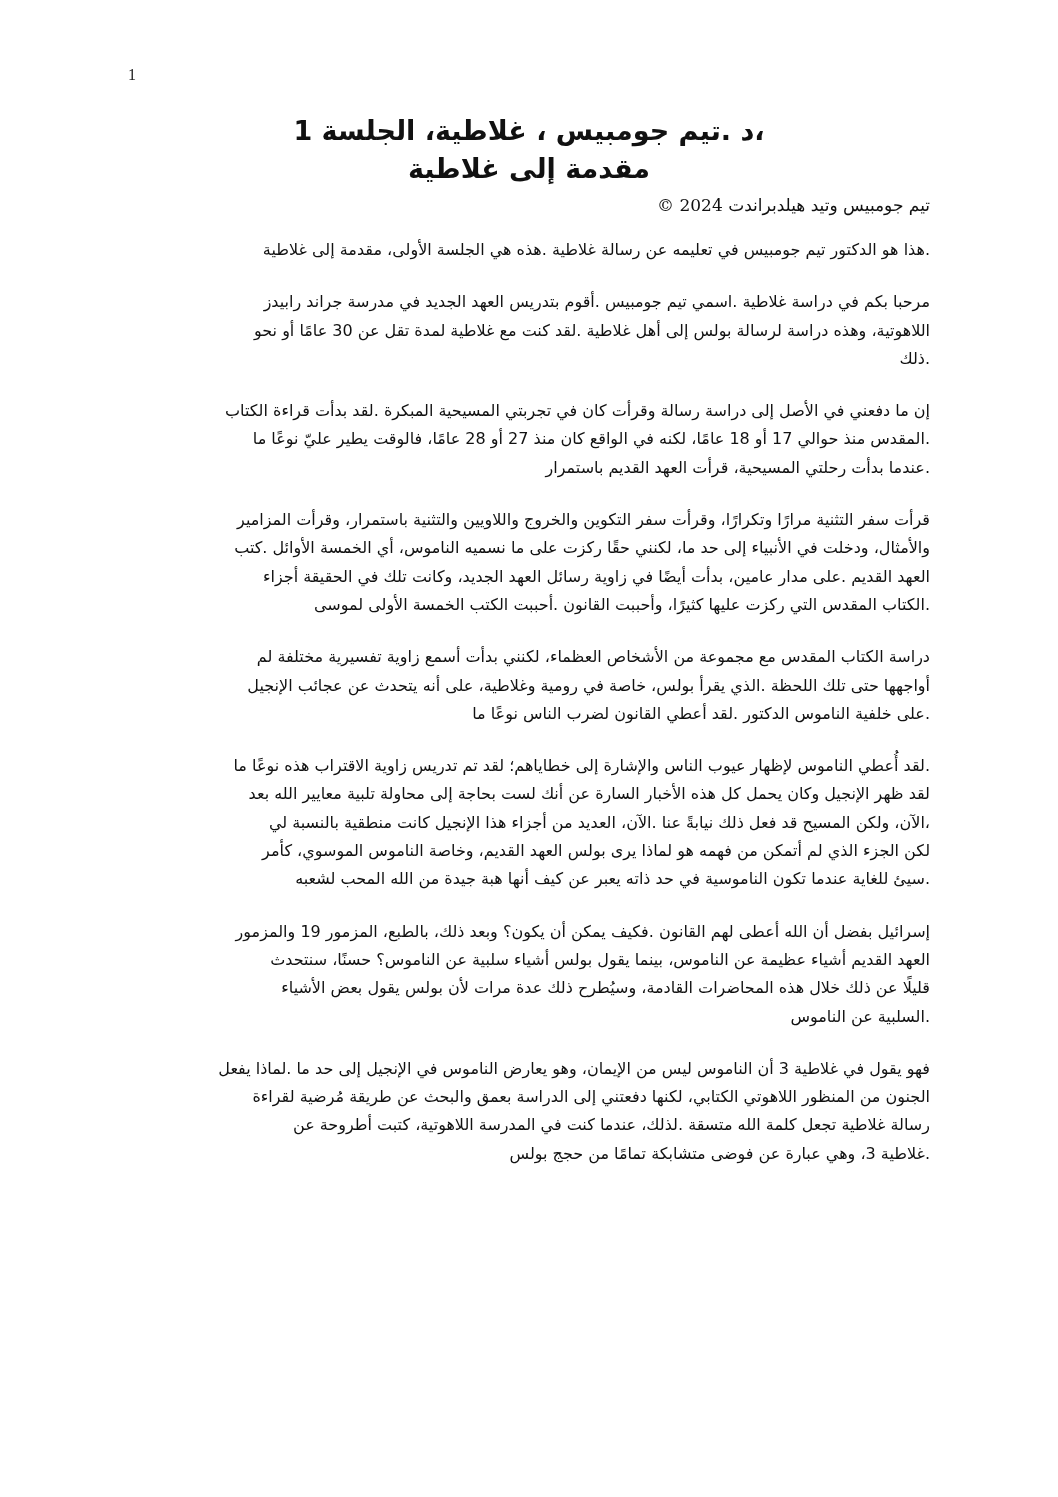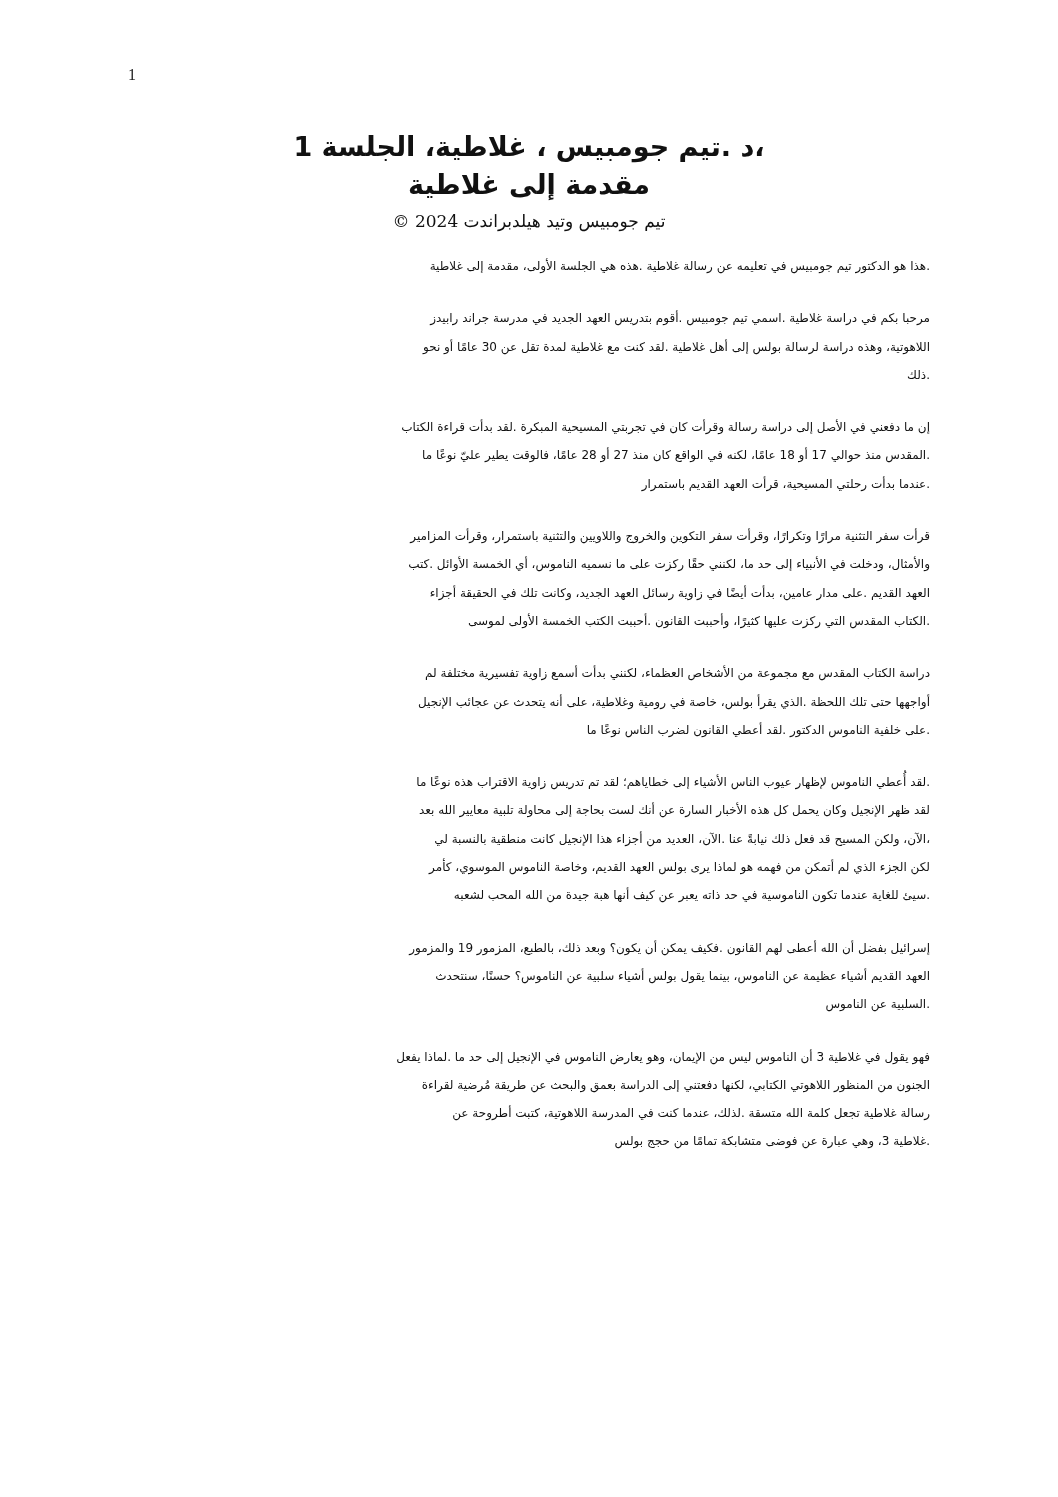--- a/index.html
+++ b/index.html
@@ -1,22 +1,22 @@
 <!DOCTYPE html>
 <html><head>
   <meta charset="utf-8">
   <style>
     html, body { margin: 0; padding: 0; background: #ffffff; }
     body { width: 1058px; height: 1497px; position: relative; overflow: hidden; color: #111; }
     .page-number { position: absolute; left: 128px; top: 66px; font-family: "Liberation Serif", serif; font-size: 16px; color: #222; }
-    .content { position: absolute; left: 128px; width: 802px; top: 128px; direction: rtl; font-family: "DejaVu Sans", sans-serif; }
+    .content { position: absolute; left: 128px; width: 802px; top: 112px; direction: rtl; font-family: "DejaVu Sans", sans-serif; }
     .title { text-align: center; font-weight: bold; font-size: 27px; line-height: 38px; margin: 0; font-family: "DejaVu Sans", sans-serif; }
     .title-line { display: block; }
-    .copyright { text-align: center; font-size: 17px; line-height: 26px; margin: 4px 0 18px 0; font-family: "DejaVu Serif", serif; }
-    .para { margin: 8px 0 24px 0; font-size: 12px; line-height: 28.3px; text-align: right; }
+    .copyright { text-align: right; font-size: 17px; line-height: 26px; margin: 4px 0 18px 0; font-family: "DejaVu Serif", serif; }
+    .para { margin: 8px 0 24px 0; font-size: 16px; line-height: 28.3px; text-align: right; }
     .line { display: block; white-space: nowrap; }
   </style>
 </head>
 <body>
 
 <div class="page-number">1</div>
 
 <div class="content">
   <h1 class="title">
     <span class="title-line">،د .تيم جومبيس ، غلاطية، الجلسة 1</span>
@@ -43,29 +43,30 @@
         <span class="line">والأمثال، ودخلت في الأنبياء إلى حد ما، لكنني حقًا ركزت على ما نسميه الناموس، أي الخمسة الأوائل .كتب</span>
         <span class="line">العهد القديم .على مدار عامين، بدأت أيضًا في زاوية رسائل العهد الجديد، وكانت تلك في الحقيقة أجزاء</span>
         <span class="line">.الكتاب المقدس التي ركزت عليها كثيرًا، وأحببت القانون .أحببت الكتب الخمسة الأولى لموسى</span>
       </p>
       <p class="para">
         <span class="line">دراسة الكتاب المقدس مع مجموعة من الأشخاص العظماء، لكنني بدأت أسمع زاوية تفسيرية مختلفة لم</span>
         <span class="line">أواجهها حتى تلك اللحظة .الذي يقرأ بولس، خاصة في رومية وغلاطية، على أنه يتحدث عن عجائب الإنجيل</span>
         <span class="line">.على خلفية الناموس الدكتور .لقد أعطي القانون لضرب الناس نوعًا ما</span>
       </p>
       <p class="para">
-        <span class="line">.لقد أُعطي الناموس لإظهار عيوب الناس الأشياء إلى خطاياهم؛ لقد تم تدريس زاوية الاقتراب هذه نوعًا ما</span>
+        <span class="line">.لقد أُعطي الناموس لإظهار عيوب الناس والإشارة إلى خطاياهم؛ لقد تم تدريس زاوية الاقتراب هذه نوعًا ما</span>
         <span class="line">لقد ظهر الإنجيل وكان يحمل كل هذه الأخبار السارة عن أنك لست بحاجة إلى محاولة تلبية معايير الله بعد</span>
         <span class="line">،الآن، ولكن المسيح قد فعل ذلك نيابةً عنا .الآن، العديد من أجزاء هذا الإنجيل كانت منطقية بالنسبة لي</span>
         <span class="line">لكن الجزء الذي لم أتمكن من فهمه هو لماذا يرى بولس العهد القديم، وخاصة الناموس الموسوي، كأمر</span>
         <span class="line">.سيئ للغاية عندما تكون الناموسية في حد ذاته يعبر عن كيف أنها هبة جيدة من الله المحب لشعبه</span>
       </p>
       <p class="para">
         <span class="line">إسرائيل بفضل أن الله أعطى لهم القانون .فكيف يمكن أن يكون؟ وبعد ذلك، بالطبع، المزمور 19 والمزمور</span>
         <span class="line">العهد القديم أشياء عظيمة عن الناموس، بينما يقول بولس أشياء سلبية عن الناموس؟ حسنًا، سنتحدث</span>
+        <span class="line">قليلًا عن ذلك خلال هذه المحاضرات القادمة، وسيُطرح ذلك عدة مرات لأن بولس يقول بعض الأشياء</span>
         <span class="line">.السلبية عن الناموس</span>
       </p>
       <p class="para">
         <span class="line">فهو يقول في غلاطية 3 أن الناموس ليس من الإيمان، وهو يعارض الناموس في الإنجيل إلى حد ما .لماذا يفعل</span>
         <span class="line">الجنون من المنظور اللاهوتي الكتابي، لكنها دفعتني إلى الدراسة بعمق والبحث عن طريقة مُرضية لقراءة</span>
         <span class="line">رسالة غلاطية تجعل كلمة الله متسقة .لذلك، عندما كنت في المدرسة اللاهوتية، كتبت أطروحة عن</span>
         <span class="line">.غلاطية 3، وهي عبارة عن فوضى متشابكة تمامًا من حجج بولس</span>
       </p>
     </div>
 </div>

